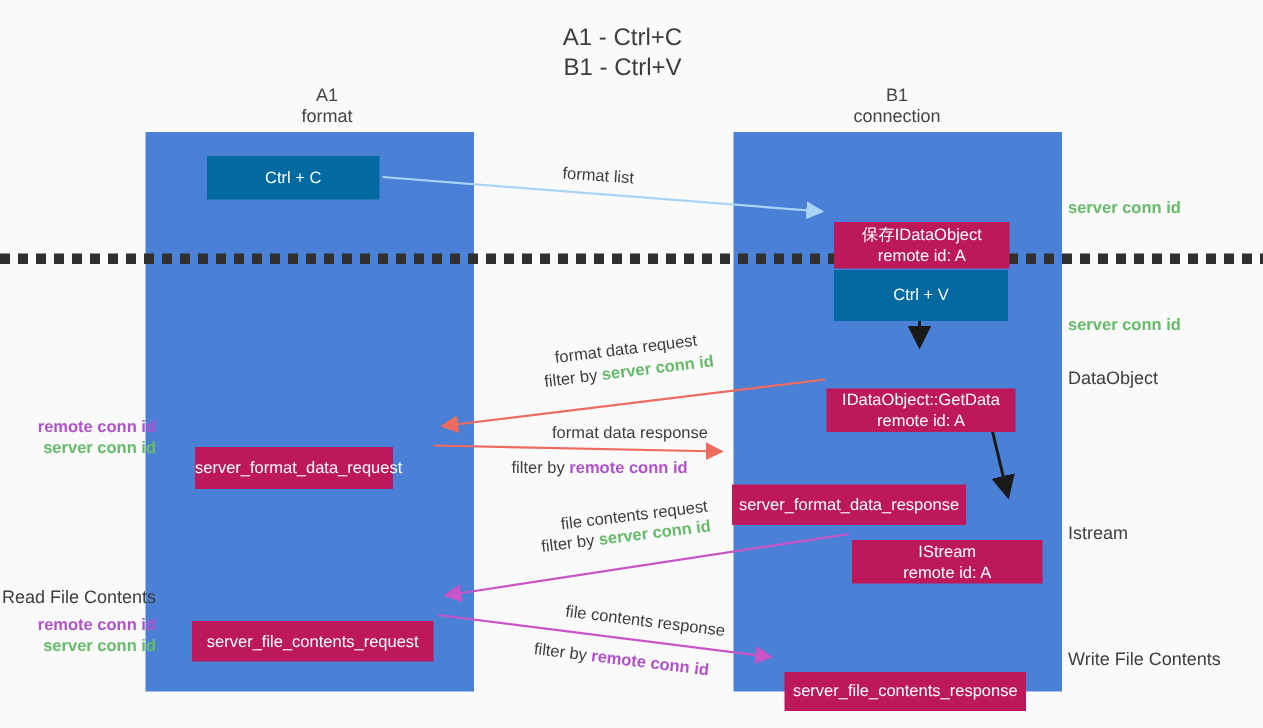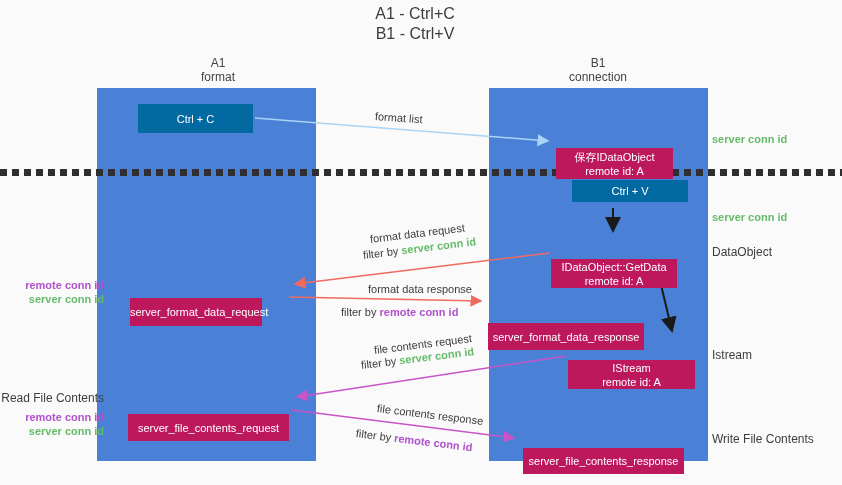--- a/index.html
+++ b/index.html
@@ -7,21 +7,21 @@
     font-family:"Liberation Sans", sans-serif;
     background:#fafafa;
   }
   .canvas{
     position:relative;
     width:842px;height:485px;
     background:#fafafa;
     overflow:hidden;
   }
   .title{
-    position:absolute;left:330px;top:4px;width:170px;
+    position:absolute;left:330px;top:16px;width:170px;
     text-align:center;color:#3d3d3d;font-size:16px;line-height:20px;
   }
   .col-header{
     position:absolute;top:56px;width:120px;text-align:center;
     color:#444;font-size:12px;line-height:14px;
   }
   .col-header.a1{left:158px;}
   .col-header.b1{left:538px;}
   .lane{
     position:absolute;top:88px;width:219px;height:373px;
@@ -35,21 +35,21 @@
   }
   .node{
     position:absolute;
     color:#fff;font-size:11px;text-align:center;
     display:flex;flex-direction:column;justify-content:center;
     line-height:14px;
   }
   .node.green{background:#0369a1;}
   .node.orange{background:#be185d;margin-top:21px;}
   .n-ctrlc{left:138px;top:104px;width:115px;height:29px;}
-  .n-ctrlv{left:556px;top:180px;width:116px;height:22px;margin-left:16px;}
+  .n-ctrlv{left:556px;top:180px;width:116px;height:34px;}
   .n-save{left:556px;top:127px;width:117px;height:31px;}
   .n-getdata{left:551px;top:238px;width:126px;height:29px;}
   .n-istream{left:568px;top:339px;width:127px;height:29px;}
   .n-freq{left:130px;top:277px;width:132px;height:28px;}
   .n-fresp{left:488px;top:302px;width:156px;height:27px;}
   .n-filereq{left:128px;top:393px;width:161px;height:27px;}
   .n-fileresp{left:523px;top:427px;width:161px;height:26px;}
   .side-label{
     position:absolute;font-size:12px;color:#3d3d3d;white-space:nowrap;
   }

